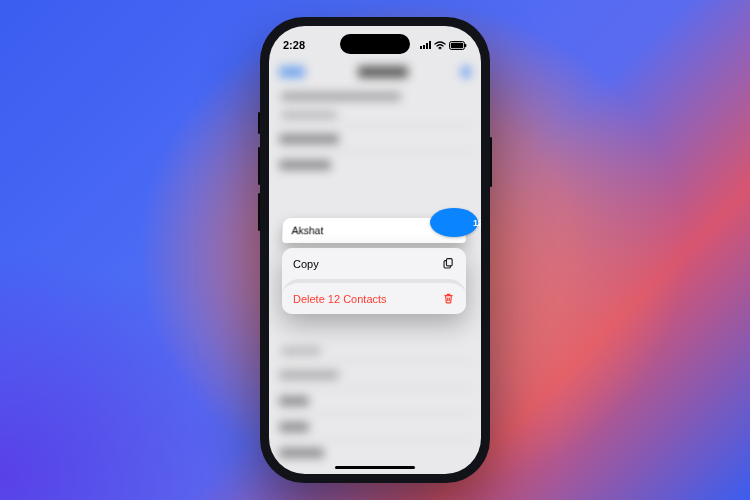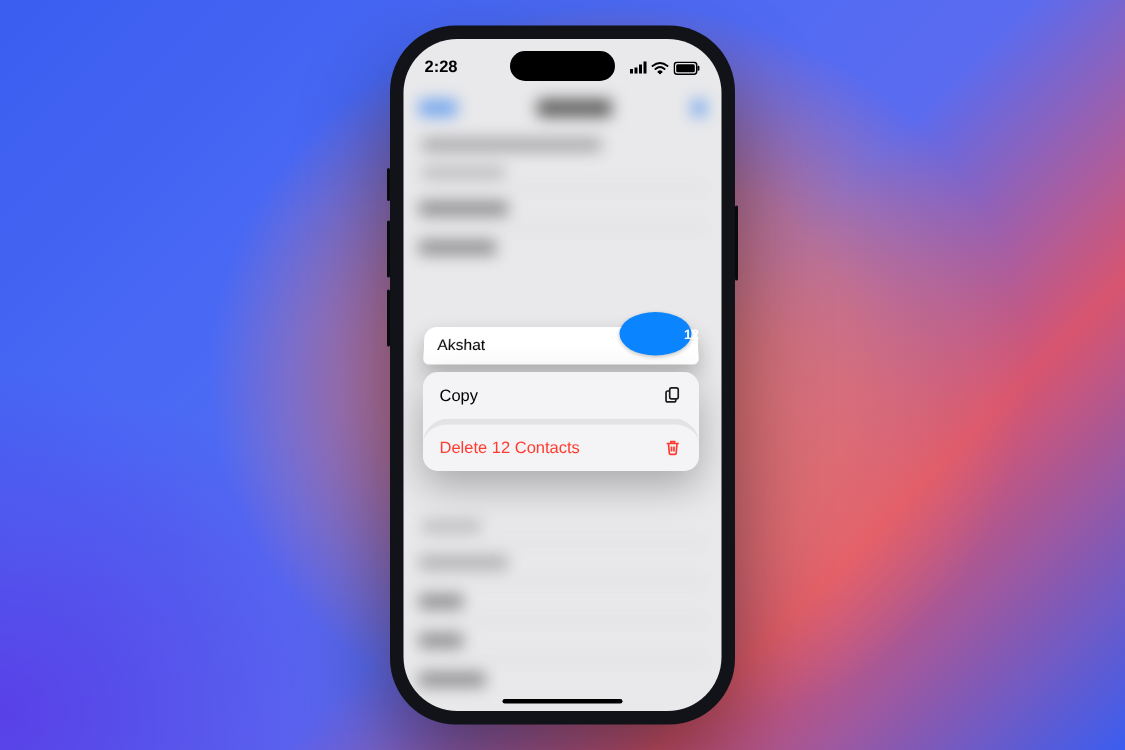--- a/index.html
+++ b/index.html
@@ -61,21 +61,21 @@
   .overlay { position:absolute; inset:0; }
   .contact-chip {
     position:absolute; left:13px; width:184px; top:191px; height:26px;
     background:#fff; border-radius:8px 8px 4px 4px;
     box-shadow: 0 6px 14px rgba(0,0,0,0.25);
     transform: perspective(420px) rotateX(13deg);
     transform-origin: bottom center;
     display:flex; align-items:center; padding:0 9px; font-size:10.5px; font-weight:500;
   }
   .badge {
-    position:absolute; top:182px; right:20px; width:18px; height:29px; border-radius:50%;
+    position:absolute; top:182px; right:3px; width:18px; height:29px; border-radius:50%;
     background:#0a84ff; color:#fff; font-size:9px; font-weight:600;
     display:flex; align-items:center; justify-content:center;
     box-shadow:0 1px 3px rgba(0,0,0,0.25);
     z-index:3;
     padding-left:48px;
   }
   .menu {
     position:absolute; left:13px; width:184px; top:222px;
     background:rgba(244,244,246,0.98); border-radius:10px;
     box-shadow: 0 10px 26px rgba(0,0,0,0.28);

